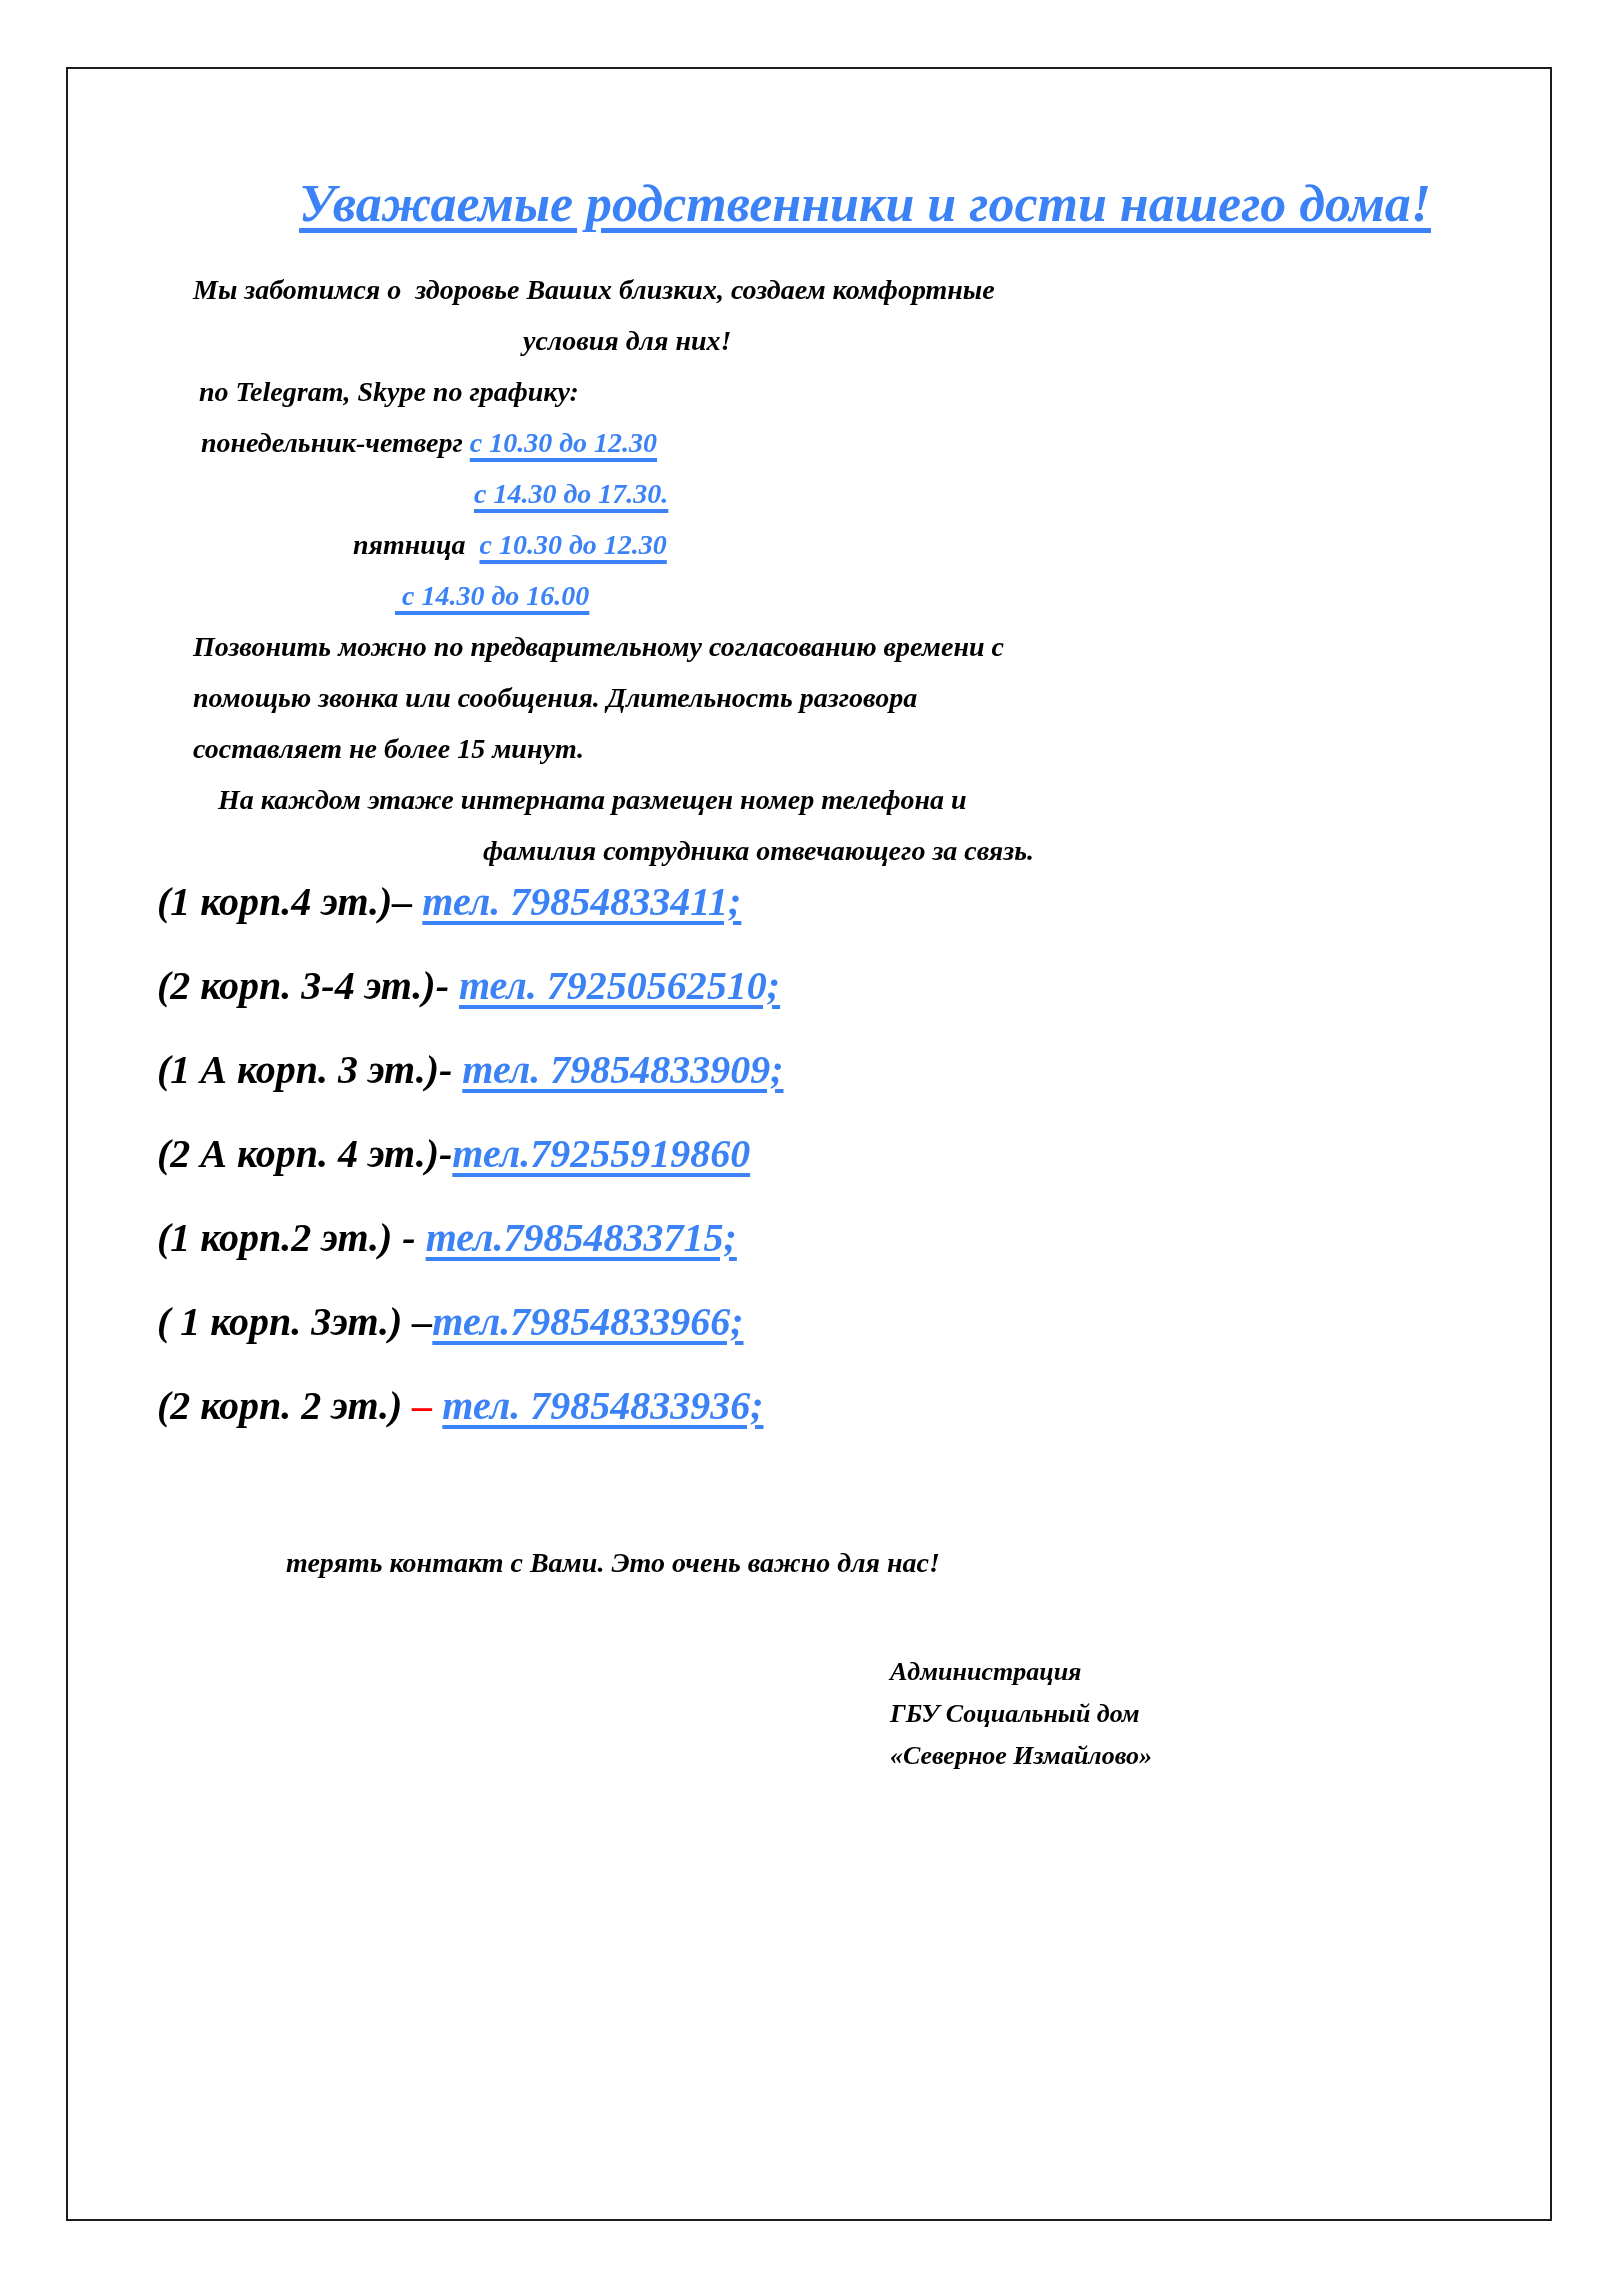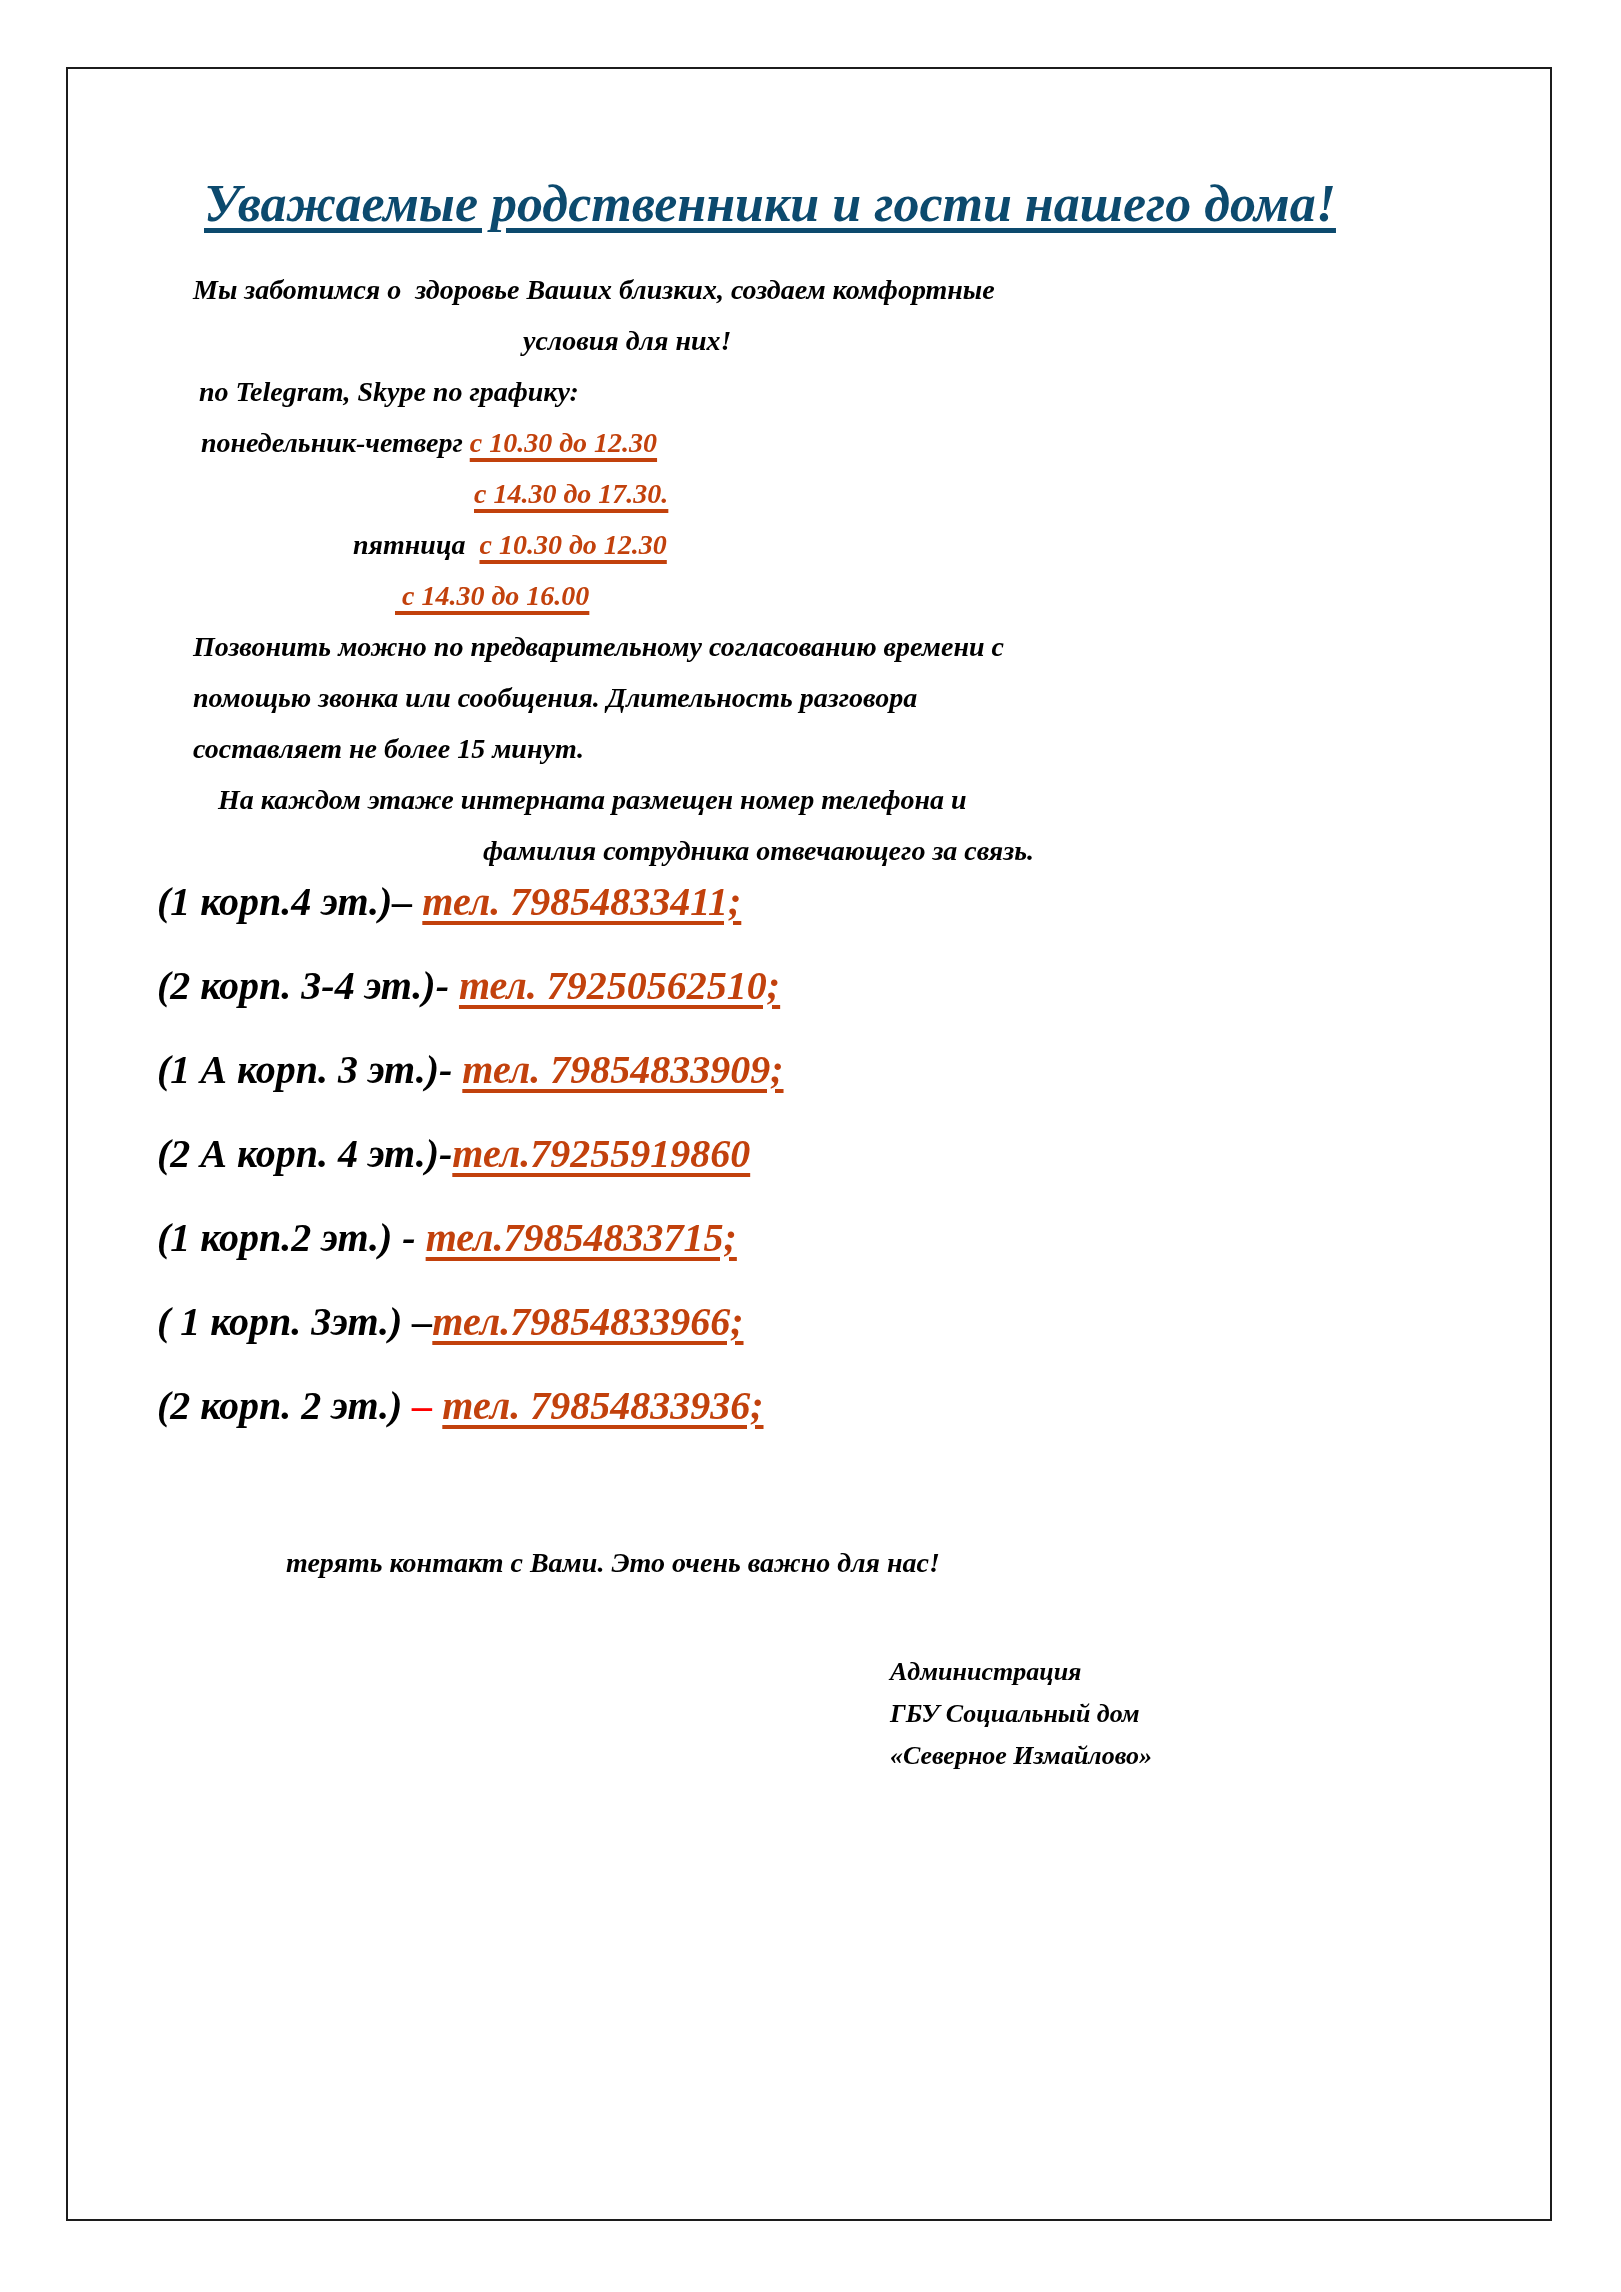--- a/index.html
+++ b/index.html
@@ -30,33 +30,34 @@
     position: absolute;
     left: 157px;
     top: 170px;
     width: 1274px;
   }
   .title {
     margin: 0 0 26.5px 0;
     padding-left: 47px;
     font-size: 52px;
     line-height: 67px;
-    color: #0c4a6e;
+    color: #3b82f6;
     text-decoration: underline;
     text-decoration-thickness: 4.9px;
     text-underline-offset: 6.9px;
     white-space: pre;
+    text-align: right;
   }
   .line {
     font-size: 28px;
     line-height: 51px;
     white-space: pre;
   }
   .red-u {
-    color: #c2410c;
+    color: #3b82f6;
     text-decoration: underline;
     text-decoration-thickness: 3.9px;
     text-underline-offset: 5.9px;
   }
   .red-plain { color: #ff0000; }
   .l-intro1 { padding-left: 36px; }
   .l-intro2 { padding-left: 366px; }
   .l-intro3 { padding-left: 245px; }
   .l-intro4 { padding-left: 42px; }
   .l-sched1 { padding-left: 44px; }

